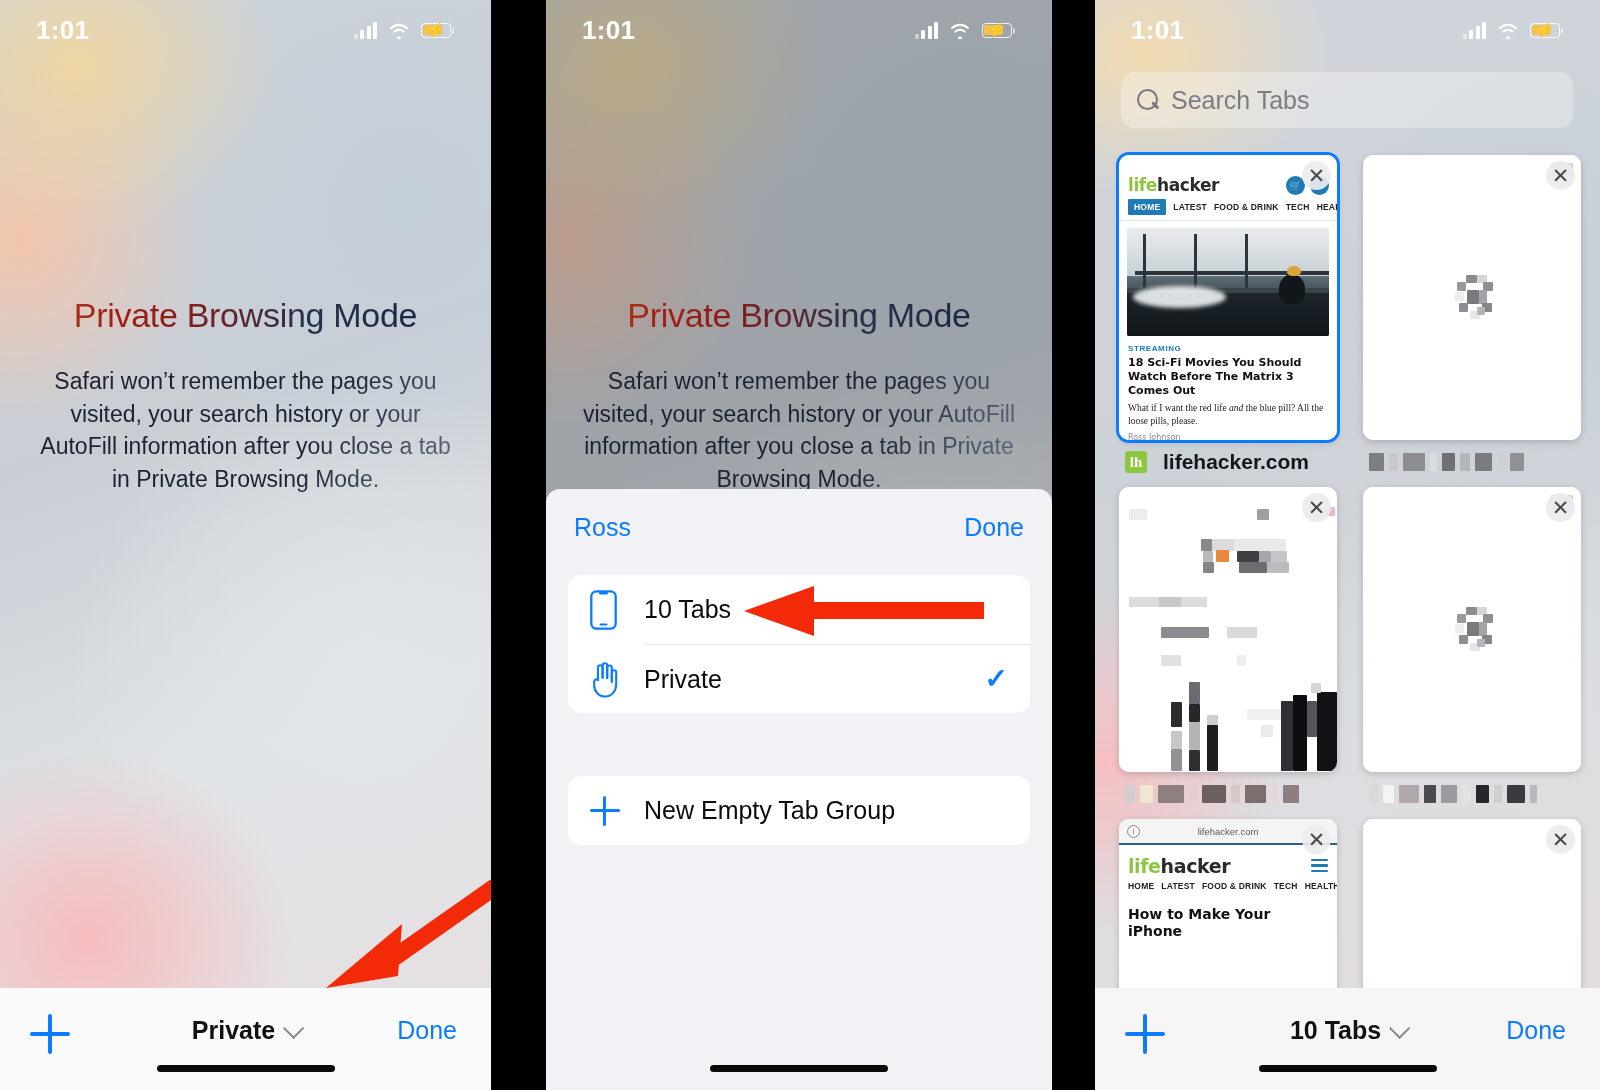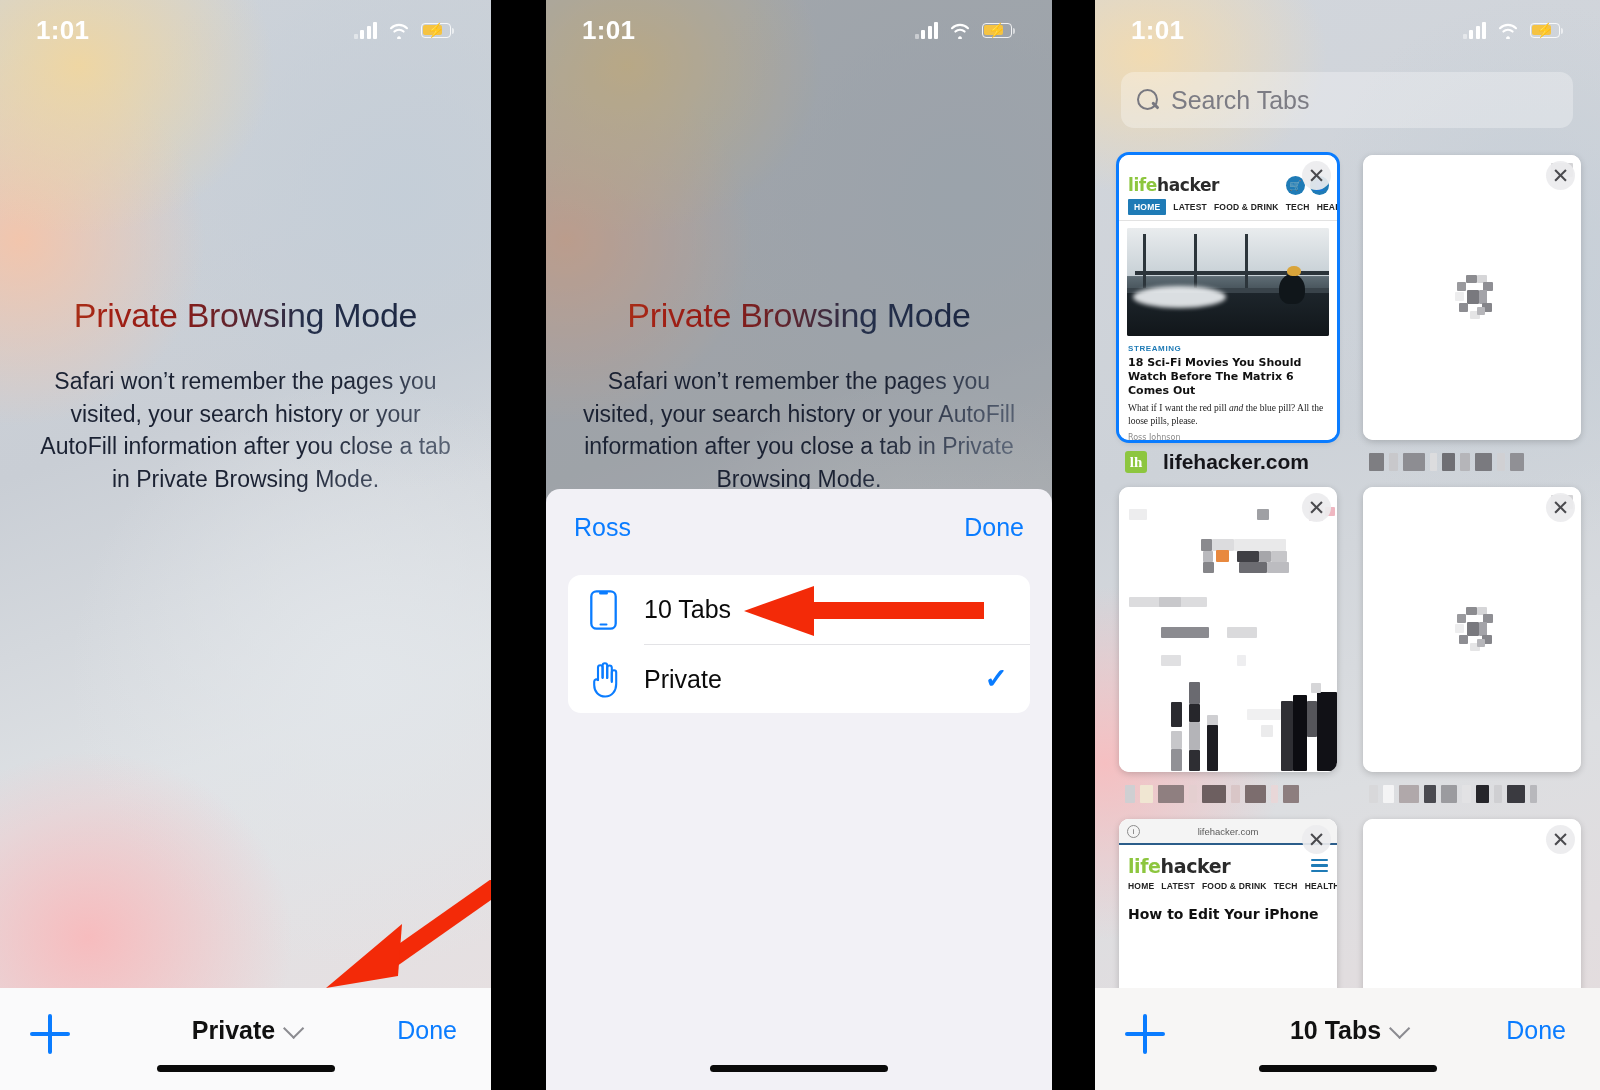--- a/index.html
+++ b/index.html
@@ -294,20 +294,30 @@
               <path d="M21.8 21V12.5a2.2 2.2 0 0 1 4.4 0V24c0 7-4.4 12.5-11 12.5S4.2 31.5 4.2 25v-3.5c0-2 2.4-2.9 3.8-1.4"></path>
             </svg>
           </div>
           <div class="rowinner">
             <div class="row-lbl">Private</div>
             <div class="check">✓</div>
           </div>
         </div>
       </div>
 
+      <div class="card spaced">
+        <div class="row">
+          <div class="row-ic">
+              <div class="plus-ic"></div>
+            </div>
+          <div class="rowinner">
+            <div class="row-lbl">New Empty Tab Group</div>
+          </div>
+        </div>
+      </div>
 
       <div class="homebar"></div>
     </div>
 
     <svg class="arrow" style="left:198px; top:580px;" width="240" height="62" viewBox="0 0 240 62">
       <rect x="66" y="22" width="174" height="17" fill="#F32A08"></rect>
       <path d="M0 31 L70 6 L70 56 Z" fill="#F32A08"></path>
     </svg>
   </div>
 
@@ -364,22 +374,22 @@
               <div class="lh-photo">
                 <div class="sky"></div>
                   <div class="frame"></div>
                   <div class="bar"></div>
                 <div class="tub"></div>
                   <div class="foam"></div>
                   <div class="head"></div>
                   <div class="duck"></div>
               </div>
               <div class="lh-cat">STREAMING</div>
-              <div class="lh-head">18 Sci-Fi Movies You Should Watch Before The Matrix 6 Comes Out</div>
-              <div class="lh-dek"><span>What if I want the red pill </span><em>and</em><span> the blue pill? All the loose pills, please.</span></div>
+              <div class="lh-head">18 Sci-Fi Movies You Should Watch Before The Matrix 3 Comes Out</div>
+              <div class="lh-dek"><span>What if I want the red life </span><em>and</em><span> the blue pill? All the loose pills, please.</span></div>
               <div class="lh-by">Ross Johnson</div>
             </div>
             <div class="closex">✕</div>
           </div>
           <div class="tablabel">
             <span class="fav">lh</span>
             <span class="tabname">lifehacker.com</span>
           </div>
         </div>
 
@@ -531,21 +541,21 @@
                   <i></i>
                   <i></i>
                 </div>
               <div class="lh-nav" style="border-bottom:none;">
                 <span>HOME</span>
                 <span>LATEST</span>
                 <span>FOOD &amp; DRINK</span>
                 <span>TECH</span>
                 <span>HEALTH</span>
               </div>
-              <div class="lh2-head">How to Edit Your iPhone</div>
+              <div class="lh2-head">How to Make Your iPhone</div>
             </div>
             <div class="closex">✕</div>
           </div>
         </div>
 
         <div class="tabcell">
           <div class="thumb">
             <div class="cen"></div>
             <div class="closex">✕</div>
           </div>

